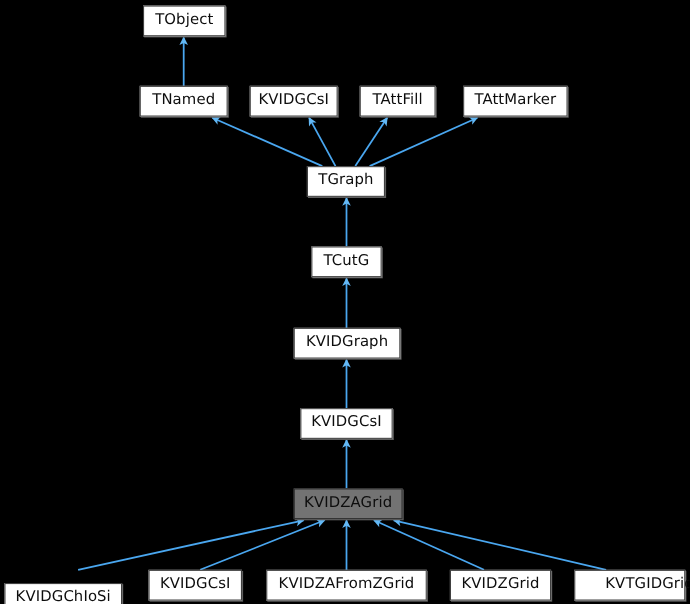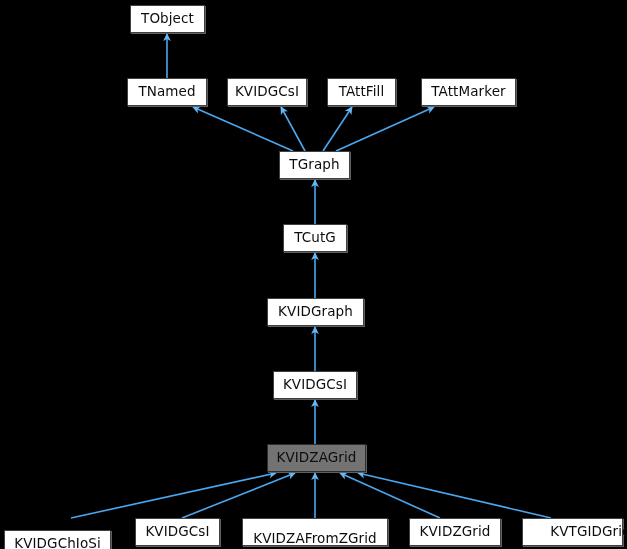--- a/index.html
+++ b/index.html
@@ -108,21 +108,21 @@
       </div>
       <div class="class-node highlight" style="left: 267px; top: 444px; width: 99px; height: 28px;">
         <span class="node-label">KVIDZAGrid</span>
       </div>
       <div class="class-node" style="left: 4px; top: 530px; width: 107px; height: 28px;">
         <span class="node-label">KVIDGChIoSi</span>
       </div>
       <div class="class-node" style="left: 135px; top: 518px; width: 85px; height: 28px;">
         <span class="node-label">KVIDGCsI</span>
       </div>
-      <div class="class-node" style="left: 242px; top: 518px; width: 146px; height: 28px; align-items: flex-end;">
+      <div class="class-node" style="left: 242px; top: 518px; width: 146px; height: 28px;">
         <span class="node-label">KVIDZAFromZGrid</span>
       </div>
       <div class="class-node" style="left: 409px; top: 518px; width: 92px; height: 28px;">
         <span class="node-label">KVIDZGrid</span>
       </div>
       <div class="class-node" style="left: 522px; top: 518px; width: 101px; height: 28px; padding-left: 36px;">
         <span class="node-label">KVTGIDGrid</span>
       </div>
     </div>
 

